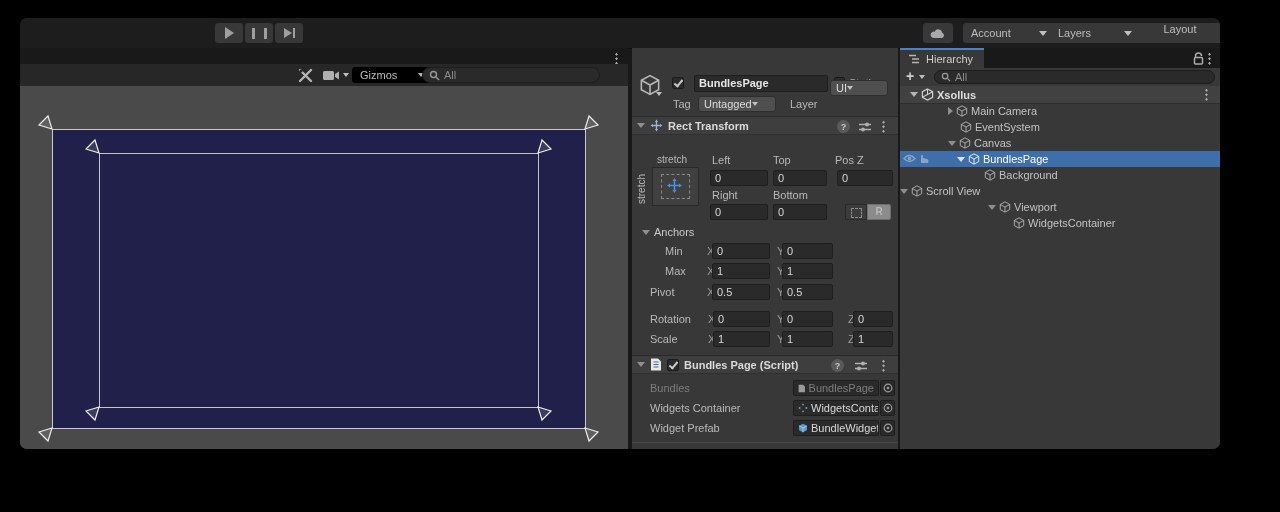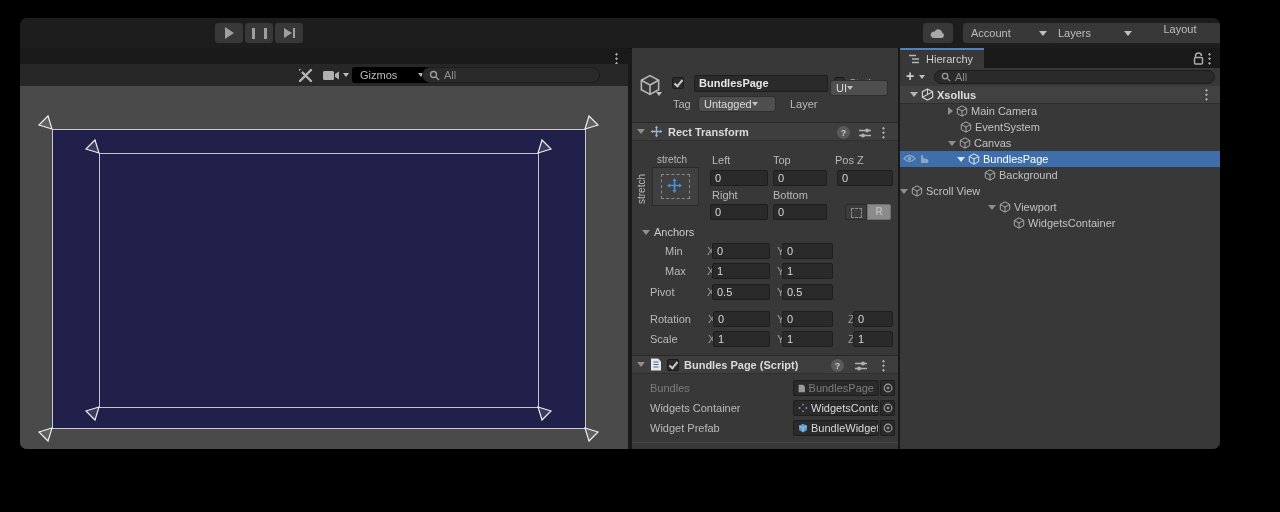--- a/index.html
+++ b/index.html
@@ -158,21 +158,21 @@
     <div class="dd" style="left:66px;top:48px;width:78px;">
       <span>Untagged</span>
       <span class="caret sm"></span>
       </div>
     <span class="lb" style="left:158px;top:50px;">Layer</span>
     <div class="dd" style="left:198px;top:32px;width:58px;">
       <span>UI</span>
       <span class="caret sm"></span>
       </div>
 
-    <div class="chdr" style="top:74px;">
+    <div class="chdr" style="top:68px;">
       <span class="fo-down"></span>
       <svg width="13" height="13" viewBox="0 0 13 13">
         <path d="M6.5 0.5 L8 3 H5 Z M6.5 12.5 L8 10 H5 Z M0.5 6.5 L3 5 V8 Z M12.5 6.5 L10 5 V8 Z" fill="#9ab4d4"></path>
         <path d="M6.5 2 V11 M2 6.5 H11" stroke="#9ab4d4" stroke-width="1.4"></path>
         </svg>
       <span>Rect Transform</span>
       <span class="helpq abs" style="left:205px;top:3px;">?</span>
       <svg class="hicon" style="left:226px;top:4px;" width="14" height="12" viewBox="0 0 14 12">
         <path d="M1 3.5 H13 M1 8.5 H13" stroke="#b0b0b0" stroke-width="1.4"></path>
         <circle cx="9" cy="3.5" r="2" fill="#b0b0b0"></circle>

